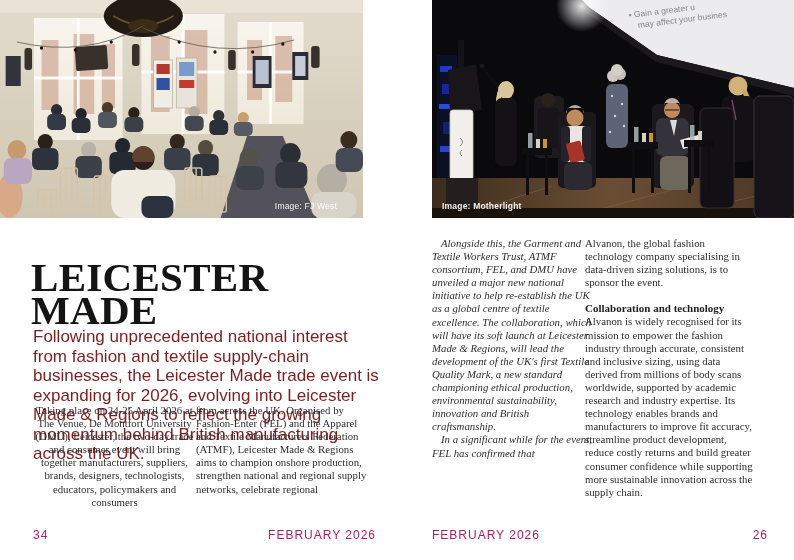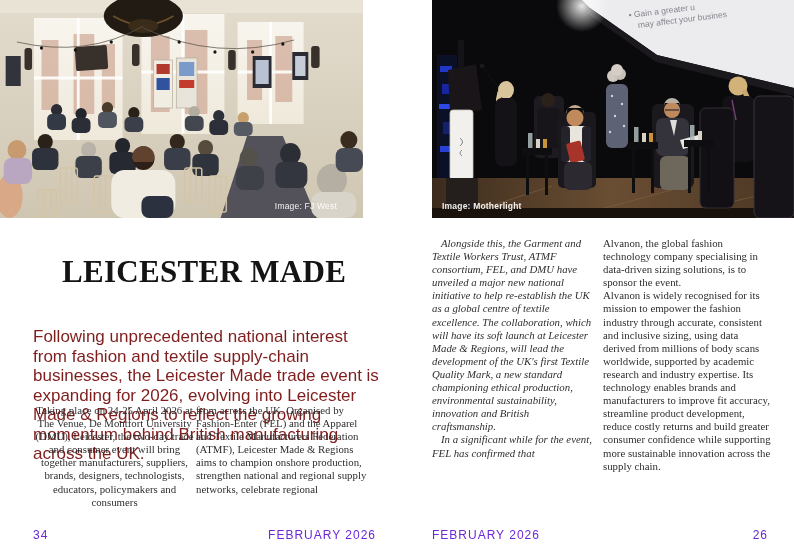--- a/index.html
+++ b/index.html
@@ -10,35 +10,35 @@
   .photo-left{left:0;width:363px;}
   .photo-right{left:432px;width:362px;}
   .photo svg{display:block;width:100%;height:100%;}
   .caption{position:absolute;bottom:7px;font-size:8.5px;letter-spacing:.2px;
            color:rgba(255,255,255,.93);font-family:"Liberation Sans",sans-serif;}
   .caption-left{right:26px;}
   .caption-right{left:10px;font-weight:bold;}
   
   .headline{position:absolute;left:31px;top:234px;width:360px;
             font-family:"Liberation Serif","DejaVu Serif",serif;font-weight:bold;
-            font-size:31px;line-height:33px;letter-spacing:.3px;color:#141414;margin-left:31px;}
+            font-size:41px;line-height:33px;letter-spacing:.3px;color:#141414;}
   .standfirst{position:absolute;left:33px;top:310px;width:352px;
               font-size:17px;line-height:19.5px;color:#7f1d1d;}
   .bodycol{position:absolute;font-family:"Liberation Serif","DejaVu Serif",serif;
            font-size:10.8px;line-height:13.1px;color:#2e2e2e;}
   .bodycol p{margin:0;}
   .bodycol p.indent{text-indent:9px;font-style:italic;}
   .lp-col1{left:33px;top:404px;width:163px;text-align:center;}
   .lp-col2{left:196px;top:404px;width:172px;}
   .rp-col1{left:432px;top:237px;width:163px;}
-  .rp-col2{left:603px;top:237px;width:168px;}
+  .rp-col2{left:585px;top:237px;width:168px;}
   .subhead{margin:13px 0 0 0;font-family:"Liberation Serif","DejaVu Serif",serif;
            font-size:11px;line-height:13.1px;font-weight:bold;color:#1d1d1d;}
   
-  .folio{position:absolute;top:528px;font-size:12px;letter-spacing:1px;color:#6d28d9;}
+  .folio{position:absolute;top:528px;font-size:12px;letter-spacing:1px;color:#be185d;}
   .folio-num-left{left:33px;}
   .folio-issue-left{left:196px;width:180px;text-align:right;}
   .folio-issue-right{left:432px;}
   .folio-num-right{left:600px;width:168px;text-align:right;}
 </style>
 </head>
 <body>
 
 <div class="spread">
 
@@ -362,20 +362,21 @@
     <p>from across the UK. Organised by Fashion-Enter (FEL) and the Apparel and Textile Manufacturers Federation (ATMF), Leicester Made &amp; Regions aims to champion onshore production, strengthen national and regional supply networks, celebrate regional</p>
   </div>
 
   <div class="bodycol rp-col1">
     <p class="indent">Alongside this, the Garment and Textile Workers Trust, ATMF consortium, FEL, and DMU have unveiled a major new national initiative to help re-establish the UK as a global centre of textile excellence. The collaboration, which will have its soft launch at Leicester Made &amp; Regions, will lead the development of the UK's first Textile Quality Mark, a new standard championing ethical production, environmental sustainability, innovation and British craftsmanship.</p>
     <p class="indent">In a significant while for the event, FEL has confirmed that</p>
   </div>
 
   <div class="bodycol rp-col2">
     <p>Alvanon, the global fashion technology company specialising in data-driven sizing solutions, is to sponsor the event.</p>
+    <h2 class="subhead">Collaboration and technology</h2>
     <p>Alvanon is widely recognised for its mission to empower the fashion industry through accurate, consistent and inclusive sizing, using data derived from millions of body scans worldwide, supported by academic research and industry expertise. Its technology enables brands and manufacturers to improve fit accuracy, streamline product development, reduce costly returns and build greater consumer confidence while supporting more sustainable innovation across the supply chain.</p>
   </div>
 
   <div class="folio folio-num-left">34</div>
   <div class="folio folio-issue-left">FEBRUARY 2026</div>
   <div class="folio folio-issue-right">FEBRUARY 2026</div>
   <div class="folio folio-num-right">26</div>
 
 </div>
 

